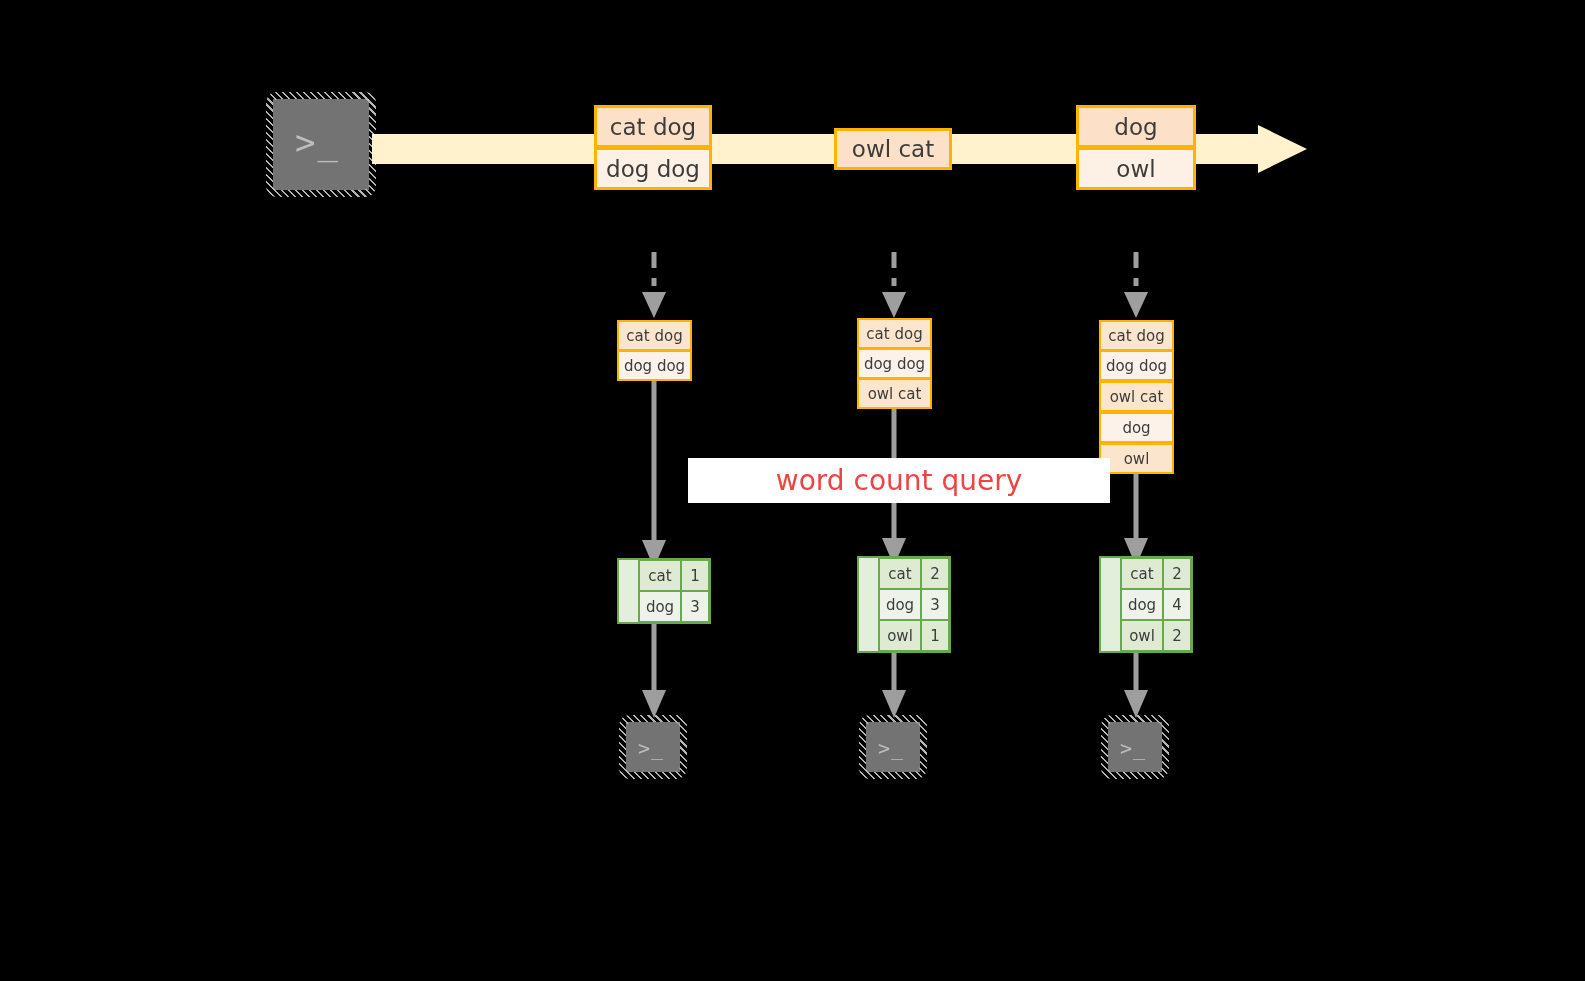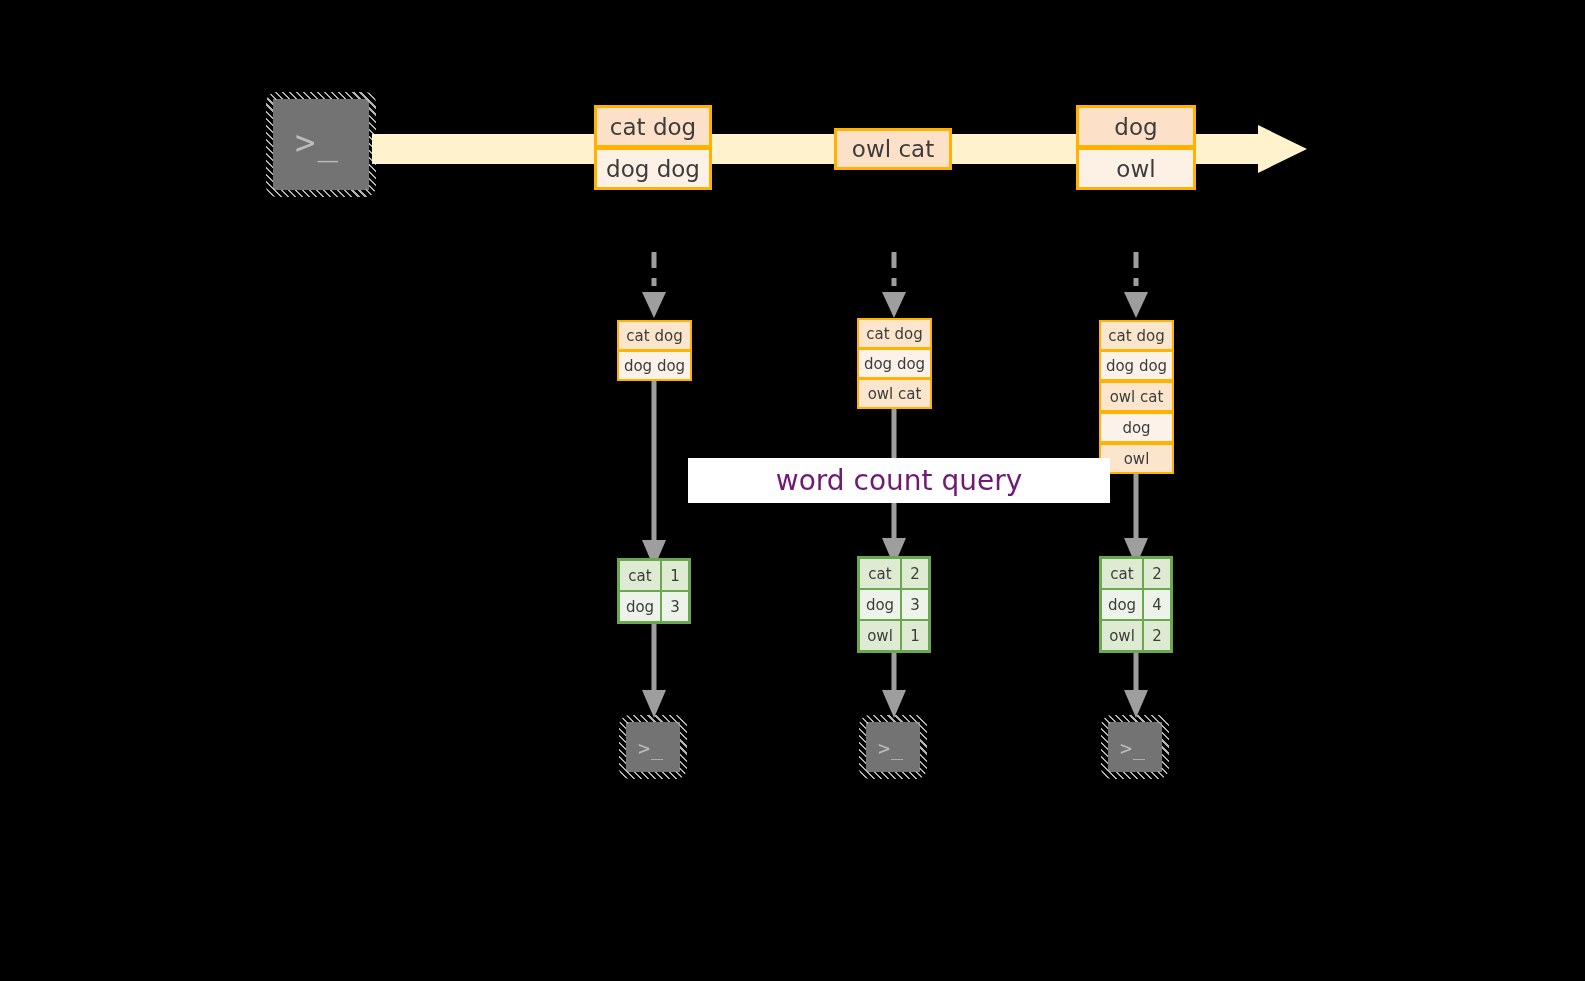--- a/index.html
+++ b/index.html
@@ -83,20 +83,21 @@
     display:flex;align-items:center;justify-content:center;
     font-size:15px;color:#3c3c3c;white-space:nowrap;
   }
   .mbox.alt{background:#fdf2e9;}
 
   
   .gtable{
     position:absolute;z-index:3;
     border:2px solid #6aa84f;box-sizing:border-box;
     background:#e2efda;
+    padding-left:20px;
   }
   .grow{display:flex;height:31px;}
   .gcell{
     border:2px solid #6aa84f;margin:-1px;
     box-sizing:border-box;
     display:flex;align-items:center;justify-content:center;
     font-size:15px;color:#3c3c3c;background:#dfead3;
   }
   .grow.lt .gcell{background:#eef3ea;}
   .gcell.k{width:44px;}
@@ -104,21 +105,21 @@
 
   
   .conn{position:absolute;z-index:2;}
 
   
   .band{
     position:absolute;left:688px;top:458px;width:422px;height:45px;
     background:#ffffff;z-index:4;
     display:flex;align-items:center;justify-content:center;
   }
-  .band span{font-size:28px;color:#701a75;white-space:nowrap;}
+  .band span{font-size:28px;color:#ef4444;white-space:nowrap;}
 </style>
 </head>
 <body>
 
 <div id="stage">
 
   <svg class="stream" width="935" height="52" viewBox="0 0 935 52">
     <path d="M0 11 L886 11 L886 2 L935 26 L886 50 L886 41 L0 41 Z" fill="#fff2cc"></path>
   </svg>
 

